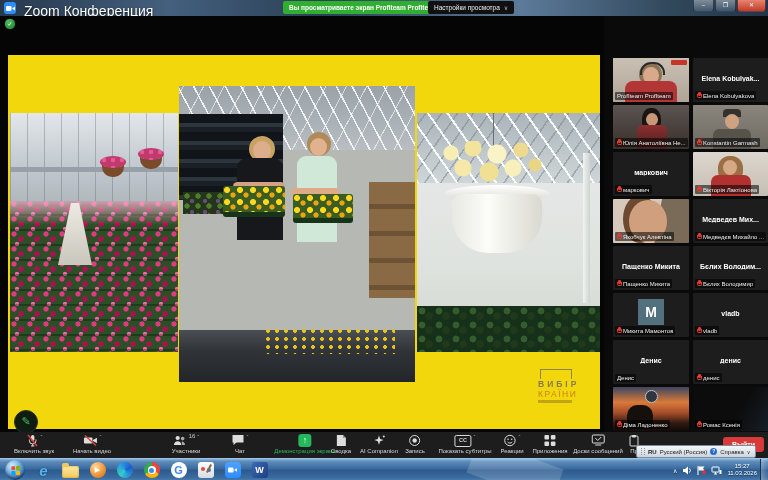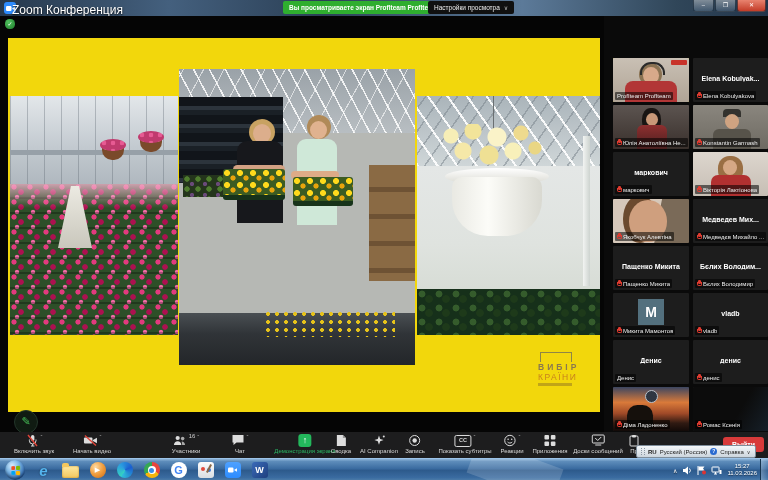--- a/index.html
+++ b/index.html
@@ -3,41 +3,41 @@
 <meta charset="utf-8">
 <style>
   html,body{margin:0;padding:0;background:#222}
   #screen{position:relative;width:768px;height:480px;background:#000;overflow:hidden;
     font-family:"Liberation Sans",sans-serif;-webkit-font-smoothing:antialiased}
   
   #titlebar{position:absolute;left:0;top:0;width:768px;height:16px;
     background:linear-gradient(90deg,#26384c,#44607e 22%,#2b3f55 42%,#5c7a99 68%,#304659 88%,#22344a)}
   .zico{position:absolute;left:4px;top:2px;width:12px;height:12px;border-radius:3px;background:#2d8cff;
     display:flex;align-items:center;justify-content:center}
-  #wtitle{position:absolute;left:12px;top:3px;font-size:12px;color:#fff;text-shadow:0 1px 2px #000;white-space:nowrap}
+  #wtitle{position:absolute;left:24px;top:3px;font-size:14px;color:#fff;text-shadow:0 1px 2px #000;white-space:nowrap}
   #banner{position:absolute;left:283px;top:1px;height:13px;line-height:13px;padding:0 6px;background:#2fae2f;
     color:#fff;font-size:6.5px;font-weight:bold;border-radius:2px;white-space:nowrap}
   #vstab{position:absolute;left:428px;top:1px;height:13px;padding:0 6px;background:#101010;color:#eee;
     font-size:6.5px;border-radius:2px;display:flex;align-items:center;gap:4px;white-space:nowrap}
   #vstab .cdn{font-size:6px;color:#bbb}
   #wctrls{position:absolute;right:2px;top:0;display:flex}
   .wbtn{width:19px;height:11px;margin-left:1px;border:1px solid rgba(10,25,40,.6);border-top:none;
     border-radius:0 0 3px 3px;background:linear-gradient(180deg,rgba(255,255,255,.4),rgba(140,170,200,.22));
     color:#fff;font-size:6px;line-height:10px;text-align:center}
   .wbtn.close{background:linear-gradient(180deg,#e8836f,#c33c28);width:27px}
   
   #stage{position:absolute;left:0;top:16px;width:768px;height:416px;background:#050505}
   #shield{position:absolute;left:5px;top:3px;width:10px;height:10px;border-radius:45%;
     background:radial-gradient(circle at 35% 30%,#4fc15e,#1f7d2c);color:#fff;font-size:6px;line-height:10px;text-align:center}
   #viewbtn{position:absolute;right:4px;top:3px;height:11px;display:flex;align-items:center;gap:3px;
     color:#e8e8e8;font-size:7px;padding:0 3px}
   .vgico{width:7px;height:7px;
     background:linear-gradient(#ddd,#ddd),linear-gradient(#ddd,#ddd),linear-gradient(#ddd,#ddd),linear-gradient(#ddd,#ddd);
     background-size:3px 3px;background-position:0 0,4px 0,0 4px,4px 4px;background-repeat:no-repeat}
-  #slide{position:absolute;left:8px;top:22px;width:592px;height:374px;background:#f2d70c}
+  #slide{position:absolute;left:8px;top:39px;width:592px;height:374px;background:#f2d70c}
   .ph{position:absolute;overflow:hidden}
   .lay{position:absolute}
   
   #ph-l{left:2px;top:58px;width:168px;height:239px;background:#2d4f28}
   .phl-roof{left:0;top:0;right:0;height:92px;background:
     repeating-linear-gradient(90deg,rgba(90,100,110,.35) 0 1px,transparent 1px 17px),
     linear-gradient(180deg,#e3e7ea 0%,#c3cad0 55%,#aeb6bd 100%)}
   .phl-beam{left:0;top:54px;right:0;height:5px;background:#97a0a8}
   .phl-pot{width:22px;height:12px;border-radius:0 0 10px 10px;background:#7a4a2a}
   .phl-pot::before{content:"";position:absolute;left:-2px;top:-9px;width:26px;height:12px;border-radius:50%;

